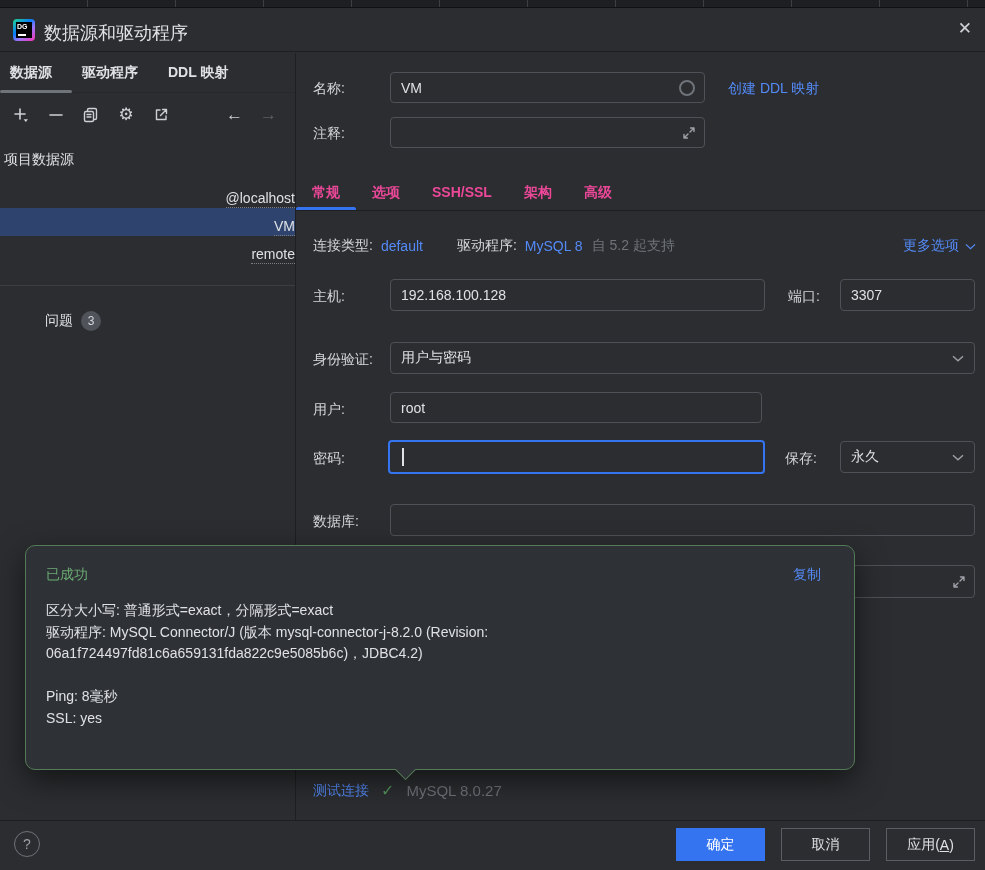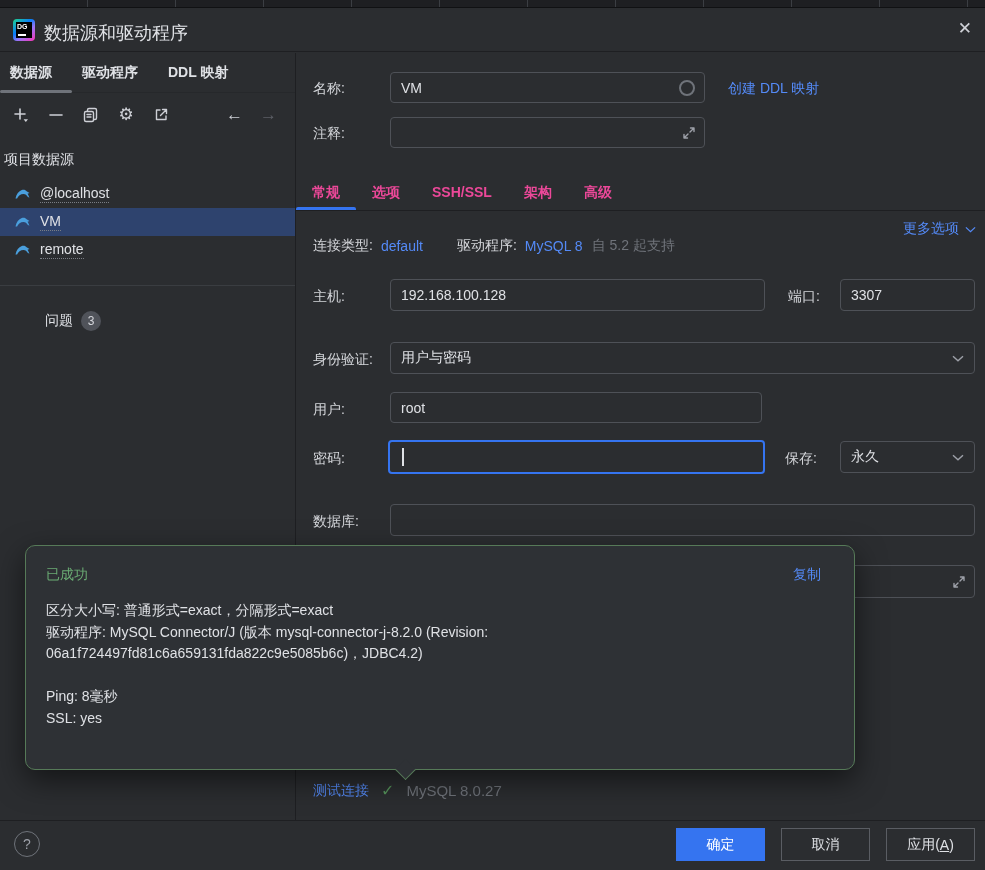--- a/index.html
+++ b/index.html
@@ -37,21 +37,21 @@
   .side-tabs { left:0; top:53px; width:295px; height:40px; display:flex; gap:30px; padding-left:10px; align-items:center; border-bottom:1px solid #26282b; }
   .side-tab { font-weight:600; color:#dfe1e5; cursor:pointer; }
   .side-tab-underline { left:0; top:90px; width:72px; height:3px; background:#6f737a; border-radius:2px; }
   .toolbar { left:0; top:95px; width:295px; height:40px; display:flex; align-items:center; gap:17px; padding:0 18px 0 12px; }
   .tool-icon { width:18px; height:18px; display:flex; align-items:center; justify-content:center; color:#ced0d6; cursor:pointer; }
   .tool-icon.text { font-size:17px; line-height:18px; }
   .nav-spacer { margin-left:auto; }
   .nav-arrow { font-size:17px; color:#ced0d6; cursor:pointer; }
   .nav-arrow.disabled { color:#5c5f66; }
   .section-title { left:4px; top:151px; font-weight:400; color:#dfe1e5; }
-  .ds-item { left:0; width:295px; height:28px; display:flex; align-items:center; gap:10px; padding-left:14px; cursor:pointer; }
+  .ds-item { left:0; width:295px; height:28px; display:flex; align-items:flex-end; gap:10px; padding-left:14px; cursor:pointer;flex-direction:column; }
   .ds-item.selected { background:#2e436e; }
   .ds-label { border-bottom:1px dotted #7a7e85; padding-bottom:1px; }
   .side-sep { left:0; top:285px; width:295px; height:1px; background:#3a3d41; }
   .problems-row { left:45px; top:311px; display:flex; align-items:center; gap:8px; cursor:pointer; }
   .badge { width:20px; height:20px; border-radius:50%; background:#50535a; color:#d5d7dc; font-size:12px; display:flex; align-items:center; justify-content:center; }
 
   
   .fld {
     background:transparent; border:1px solid #4e5157; border-radius:4px; color:#dfe1e5;
     font-family:inherit; font-size:14px; padding:0 10px; outline:none;
@@ -214,21 +214,21 @@
     <span class="main-tab">高级</span>
   </div>
 
   <div class="abs conn-row">
     <span class="label">连接类型:</span>
     <span class="link" style="margin-left:8px;">default</span>
     <span class="label" style="margin-left:34px;">驱动程序:</span>
     <span class="link" style="margin-left:8px;">MySQL 8</span>
     <span class="dim" style="margin-left:9px;">自 5.2 起支持</span>
   </div>
-  <div class="abs" style="left:903px; top:220px; display:flex; align-items:center; gap:6px;">
+  <div class="abs" style="left:903px; top:237px; display:flex; align-items:center; gap:6px;">
     <span class="link">更多选项</span>
     <svg width="11" height="7" viewBox="0 0 12 7">
         <path d="M1 1.2l5 4.6 5-4.6" stroke="#548af7" fill="none" stroke-width="1.4"></path>
       </svg>
   </div>
 
   <div class="abs label" style="left:313px; top:288px;">主机:</div>
   <input class="abs fld" style="left: 390px; top: 279px; width: 375px; height: 32px;" value="192.168.100.128">
   <div class="abs label" style="left:788px; top:288px;">端口:</div>
   <input class="abs fld" style="left: 840px; top: 279px; width: 135px; height: 32px;" value="3307">

